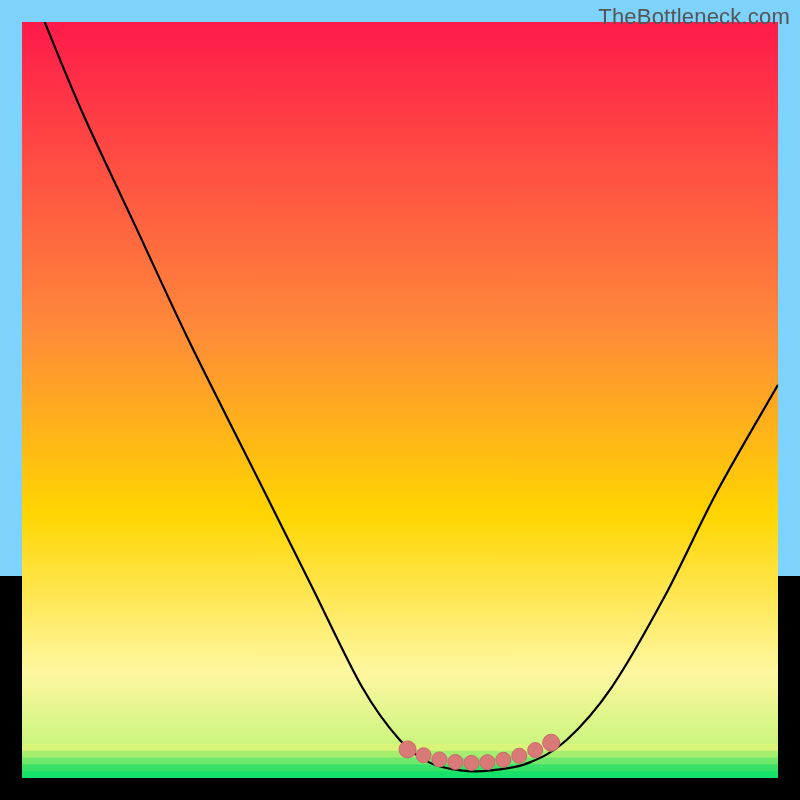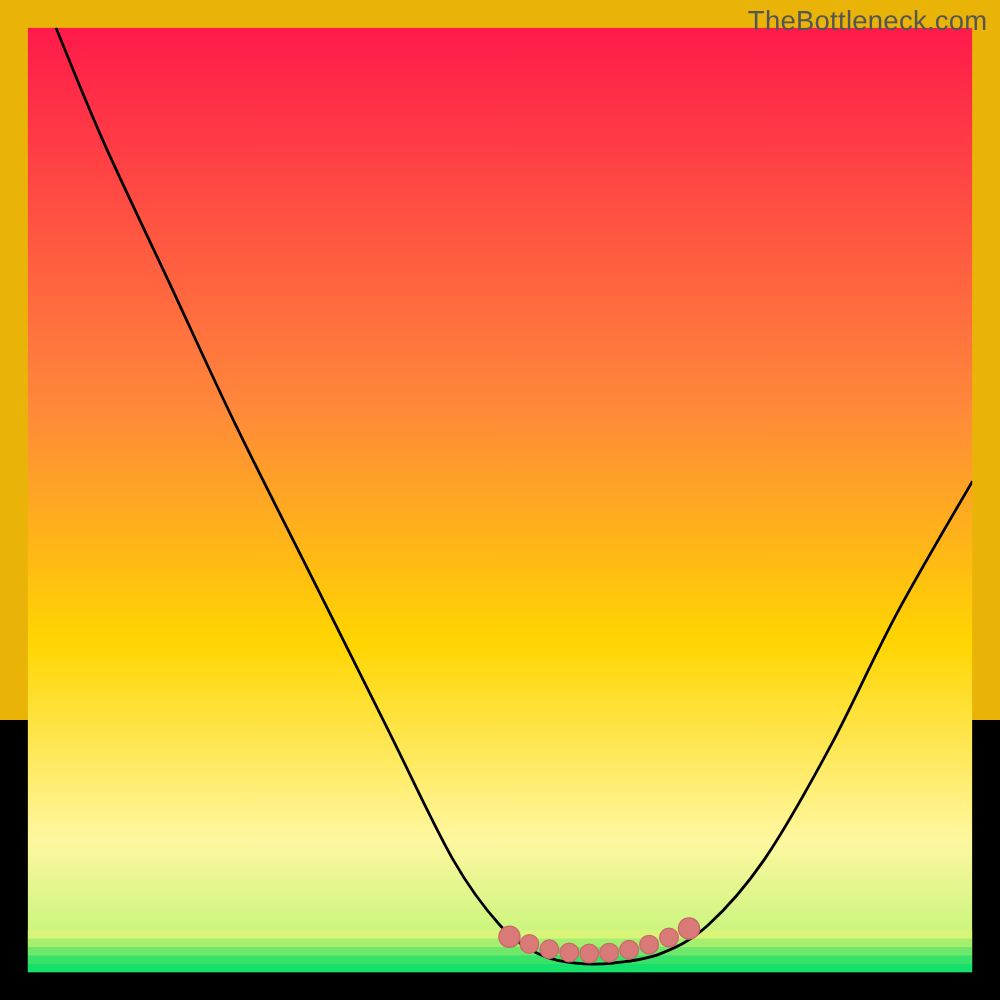--- a/index.html
+++ b/index.html
@@ -8,21 +8,21 @@
     width: 800px;
     height: 800px;
     background: #000;
     overflow: hidden;
     font-family: Arial, Helvetica, sans-serif;
   }
   .frame {
     position: relative;
     width: 800px;
     height: 576px;
-    background: #eab308;
+    background: #7dd3fc;
   }
   .plot {
     position: absolute;
     left: 22px;
     top: 22px;
     width: 756px;
     height: 756px;
     overflow: hidden;
   }
   .watermark {

